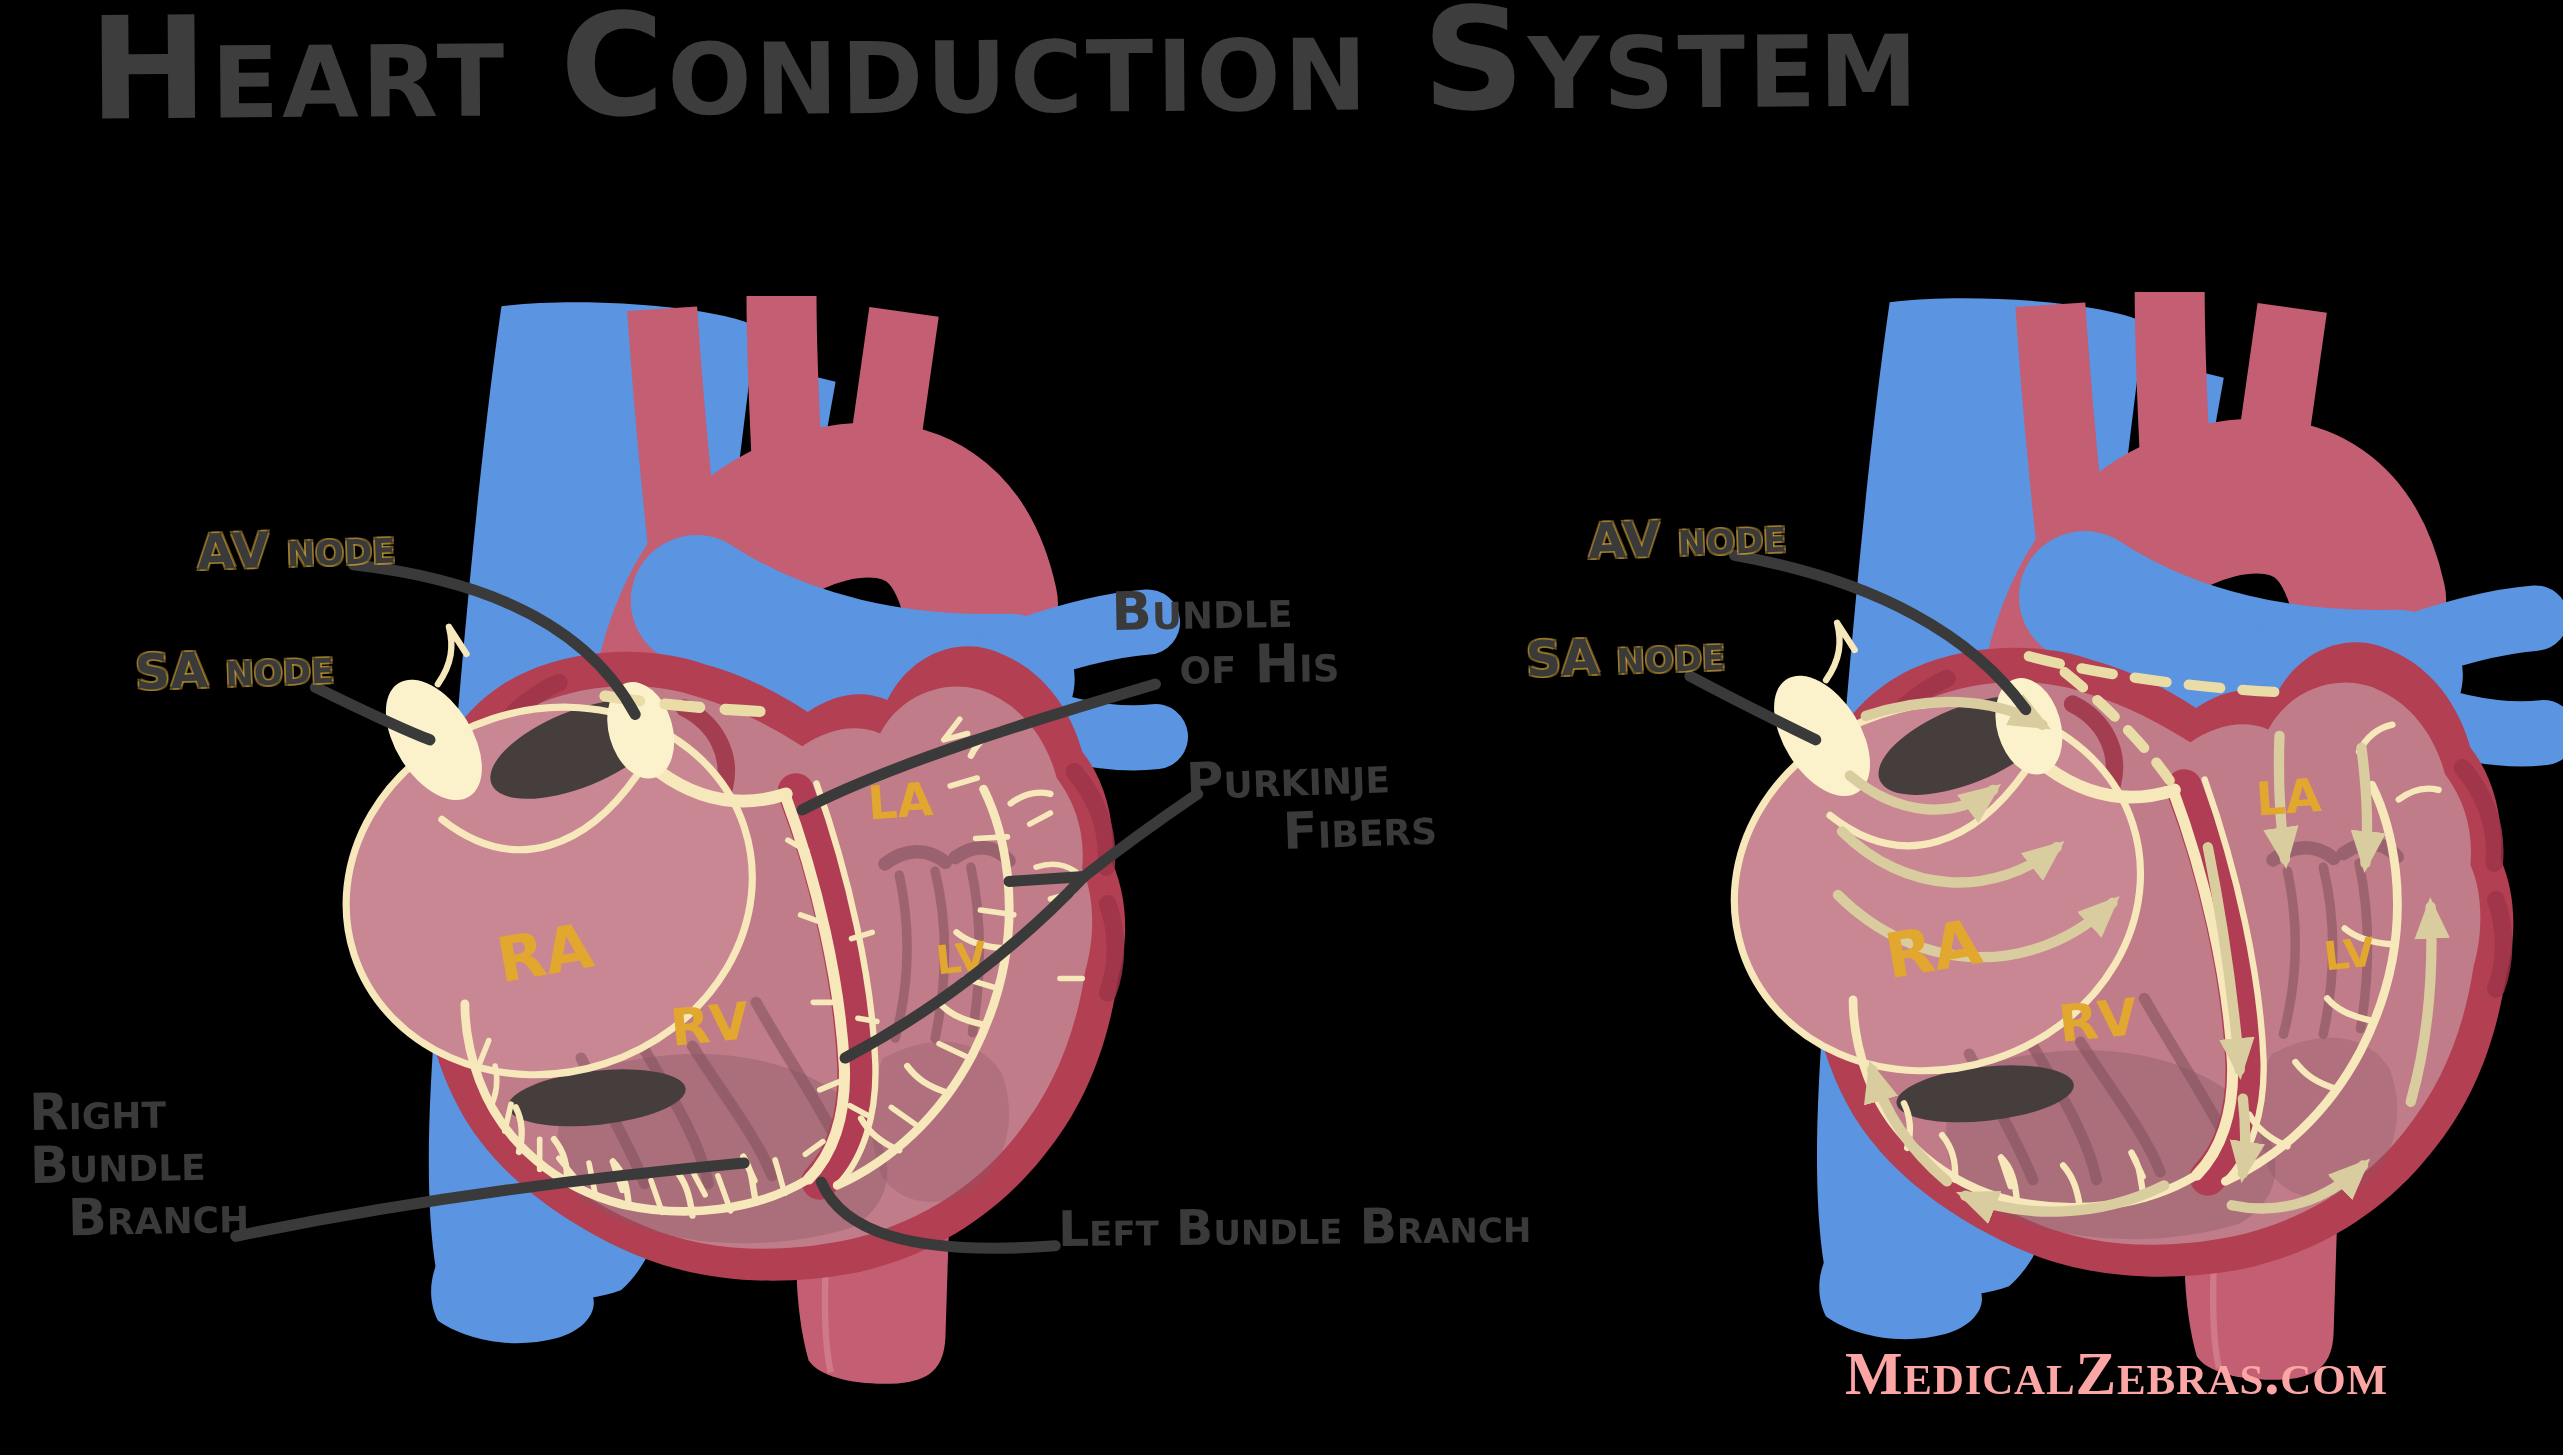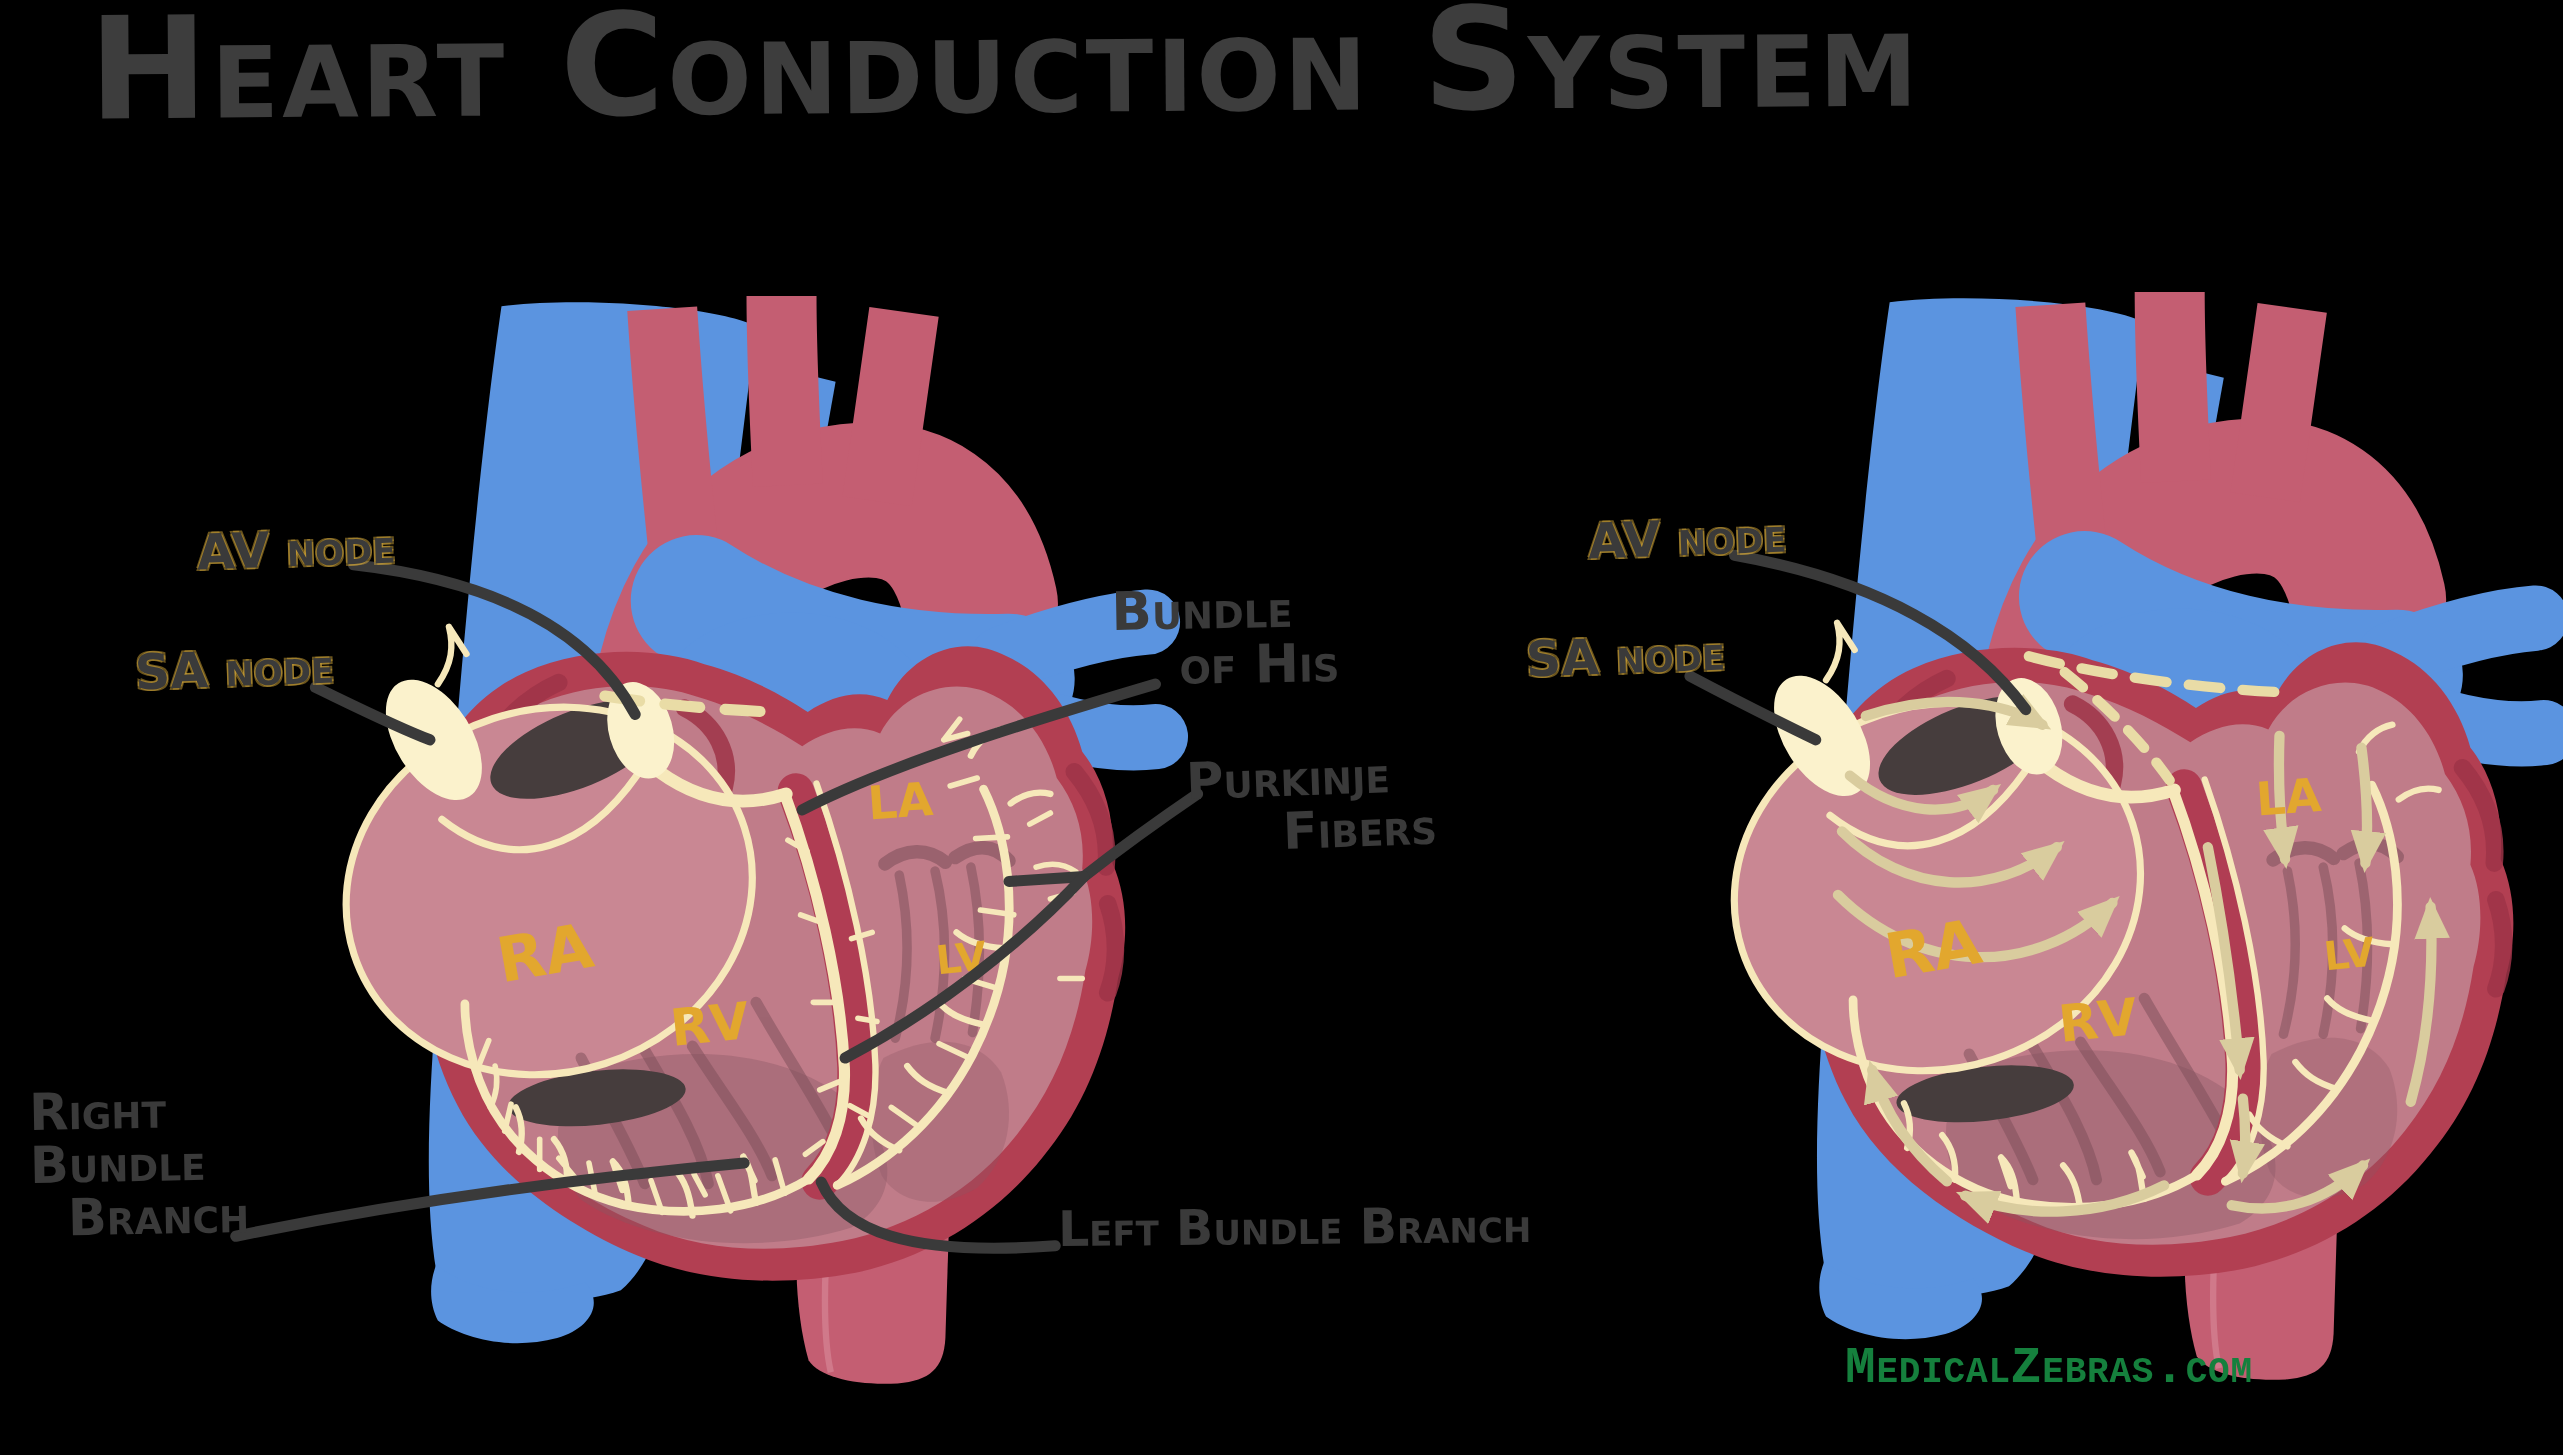--- a/index.html
+++ b/index.html
@@ -16,22 +16,22 @@
   .lbl-sa-left{left:135px;top:645px;font-size:49px;transform:rotate(-2deg);}
   .lbl-boh{left:1112px;top:582px;font-size:53px;transform:rotate(-1deg);}
   .lbl-boh .l2{margin-left:67px;}
   .lbl-purk{left:1187px;top:751px;font-size:51px;transform:rotate(-2deg);}
   .lbl-purk .l2{margin-left:95px;}
   .lbl-rbb{left:30px;top:1084px;font-size:51px;transform:rotate(-1deg);}
   .lbl-rbb .l3{margin-left:37px;}
   .lbl-lbb{left:1058px;top:1203px;font-size:49px;transform:rotate(-.5deg);}
   .lbl-av-right{left:1588px;top:514px;font-size:49px;transform:rotate(-2deg);}
   .lbl-sa-right{left:1526px;top:632px;font-size:49px;transform:rotate(-2deg);}
-  .watermark{left:1845px;top:1342px;font-size:51px;font-weight:700;color:#15803d;
-             font-family:Liberation Mono, monospace;letter-spacing:0.8px;}
+  .watermark{left:1845px;top:1342px;font-size:61px;font-weight:700;color:#fca5a5;
+             font-family:Liberation Serif, serif;letter-spacing:0.8px;}
   text.chamber{font-family:"DejaVu Sans",sans-serif;font-weight:700;fill:#e2a72e;}
 </style>
 </head>
 <body>
 
 <div class="canvas">
 
 <svg class="art" width="2563" height="1455" viewBox="0 0 3221 1829">
   <defs>
     <marker id="ah" viewBox="0 0 10 10" refX="7" refY="5" markerWidth="4.4" markerHeight="4.4" orient="auto-start-reverse">

